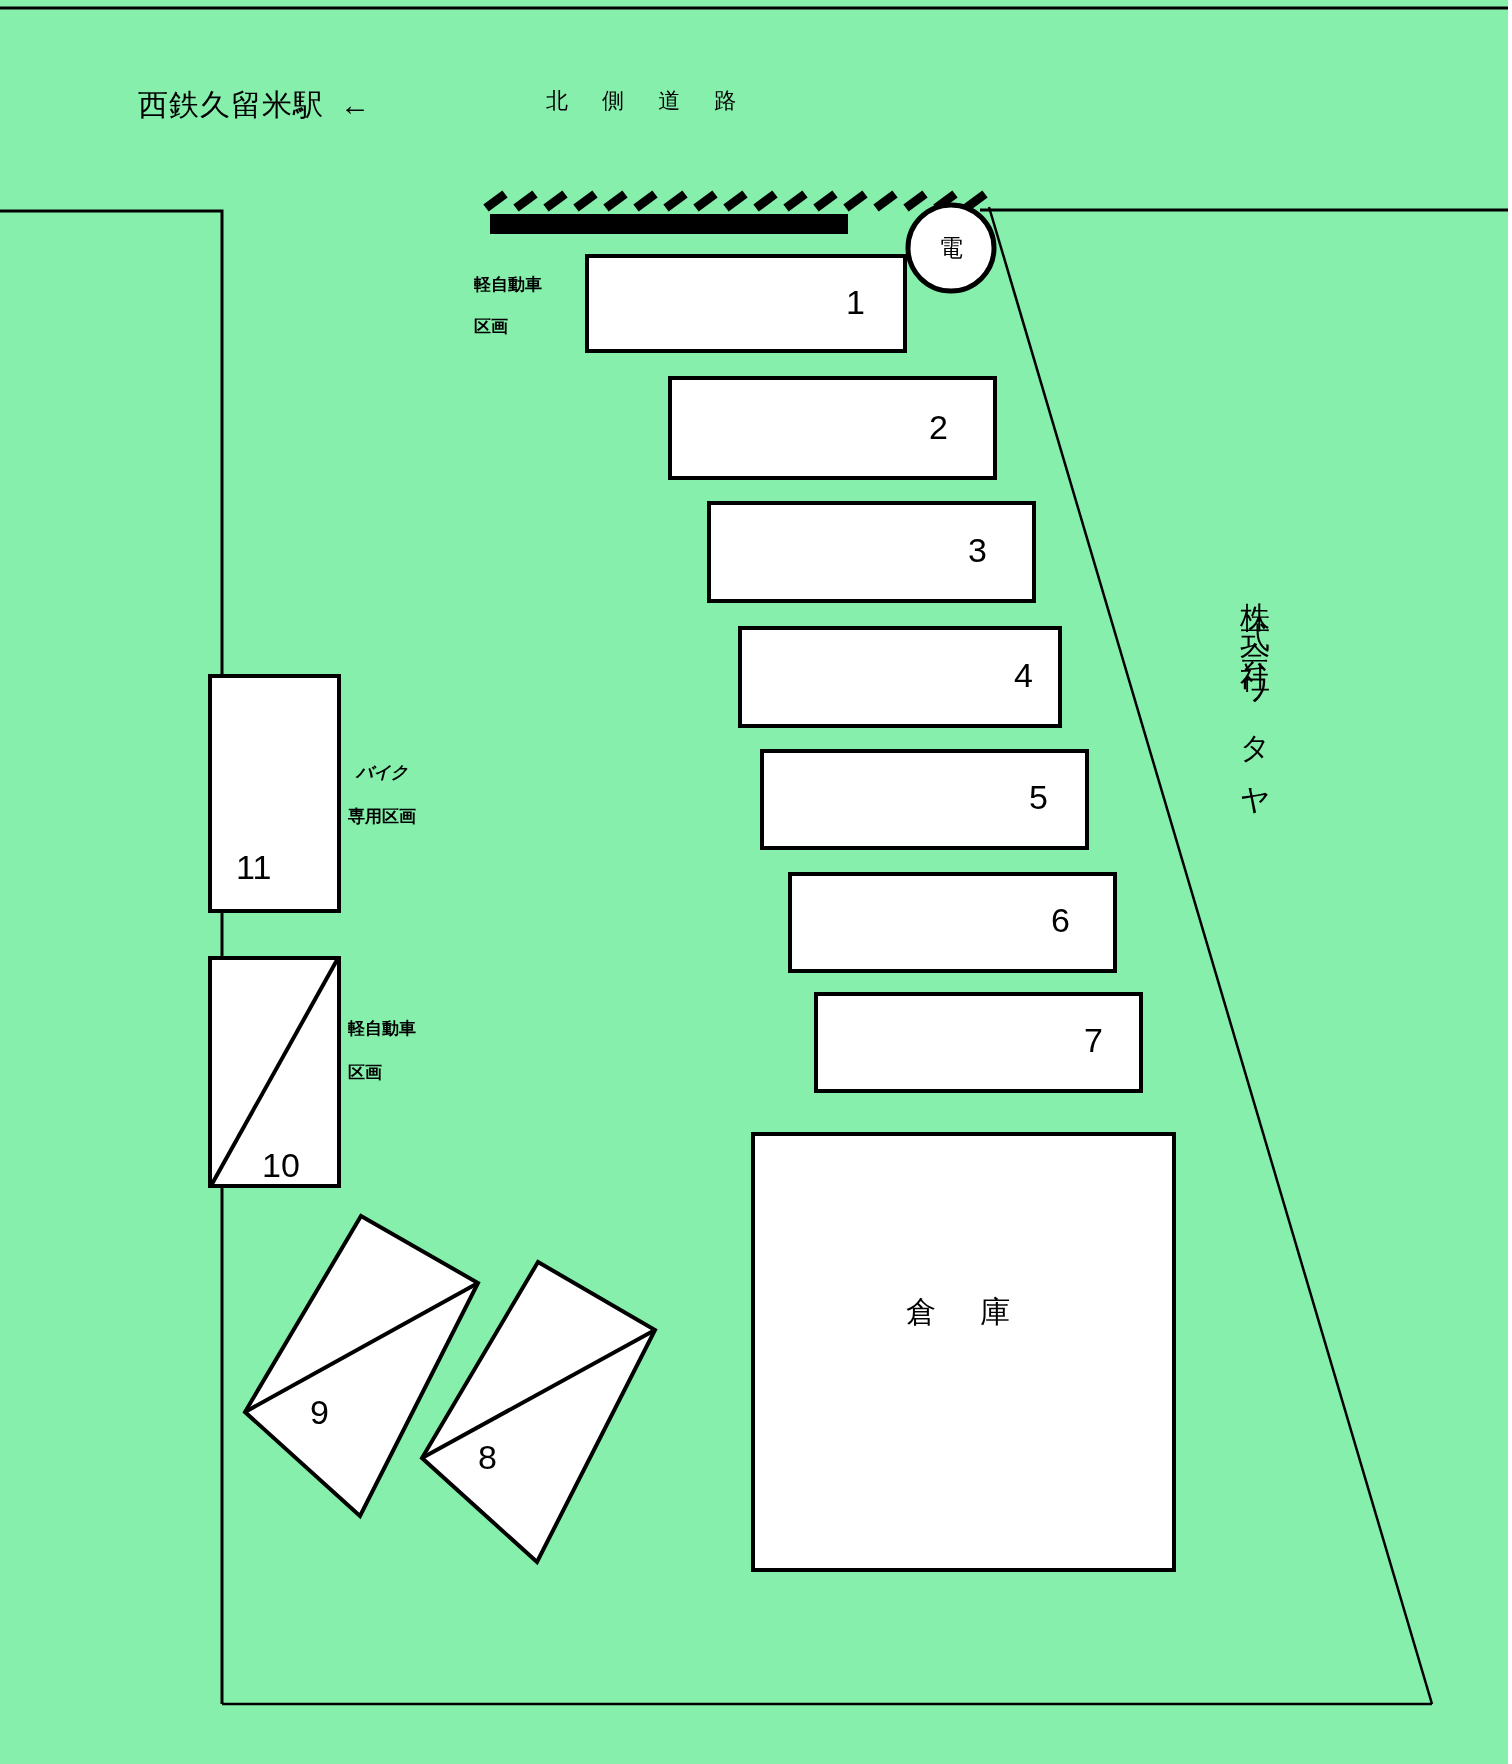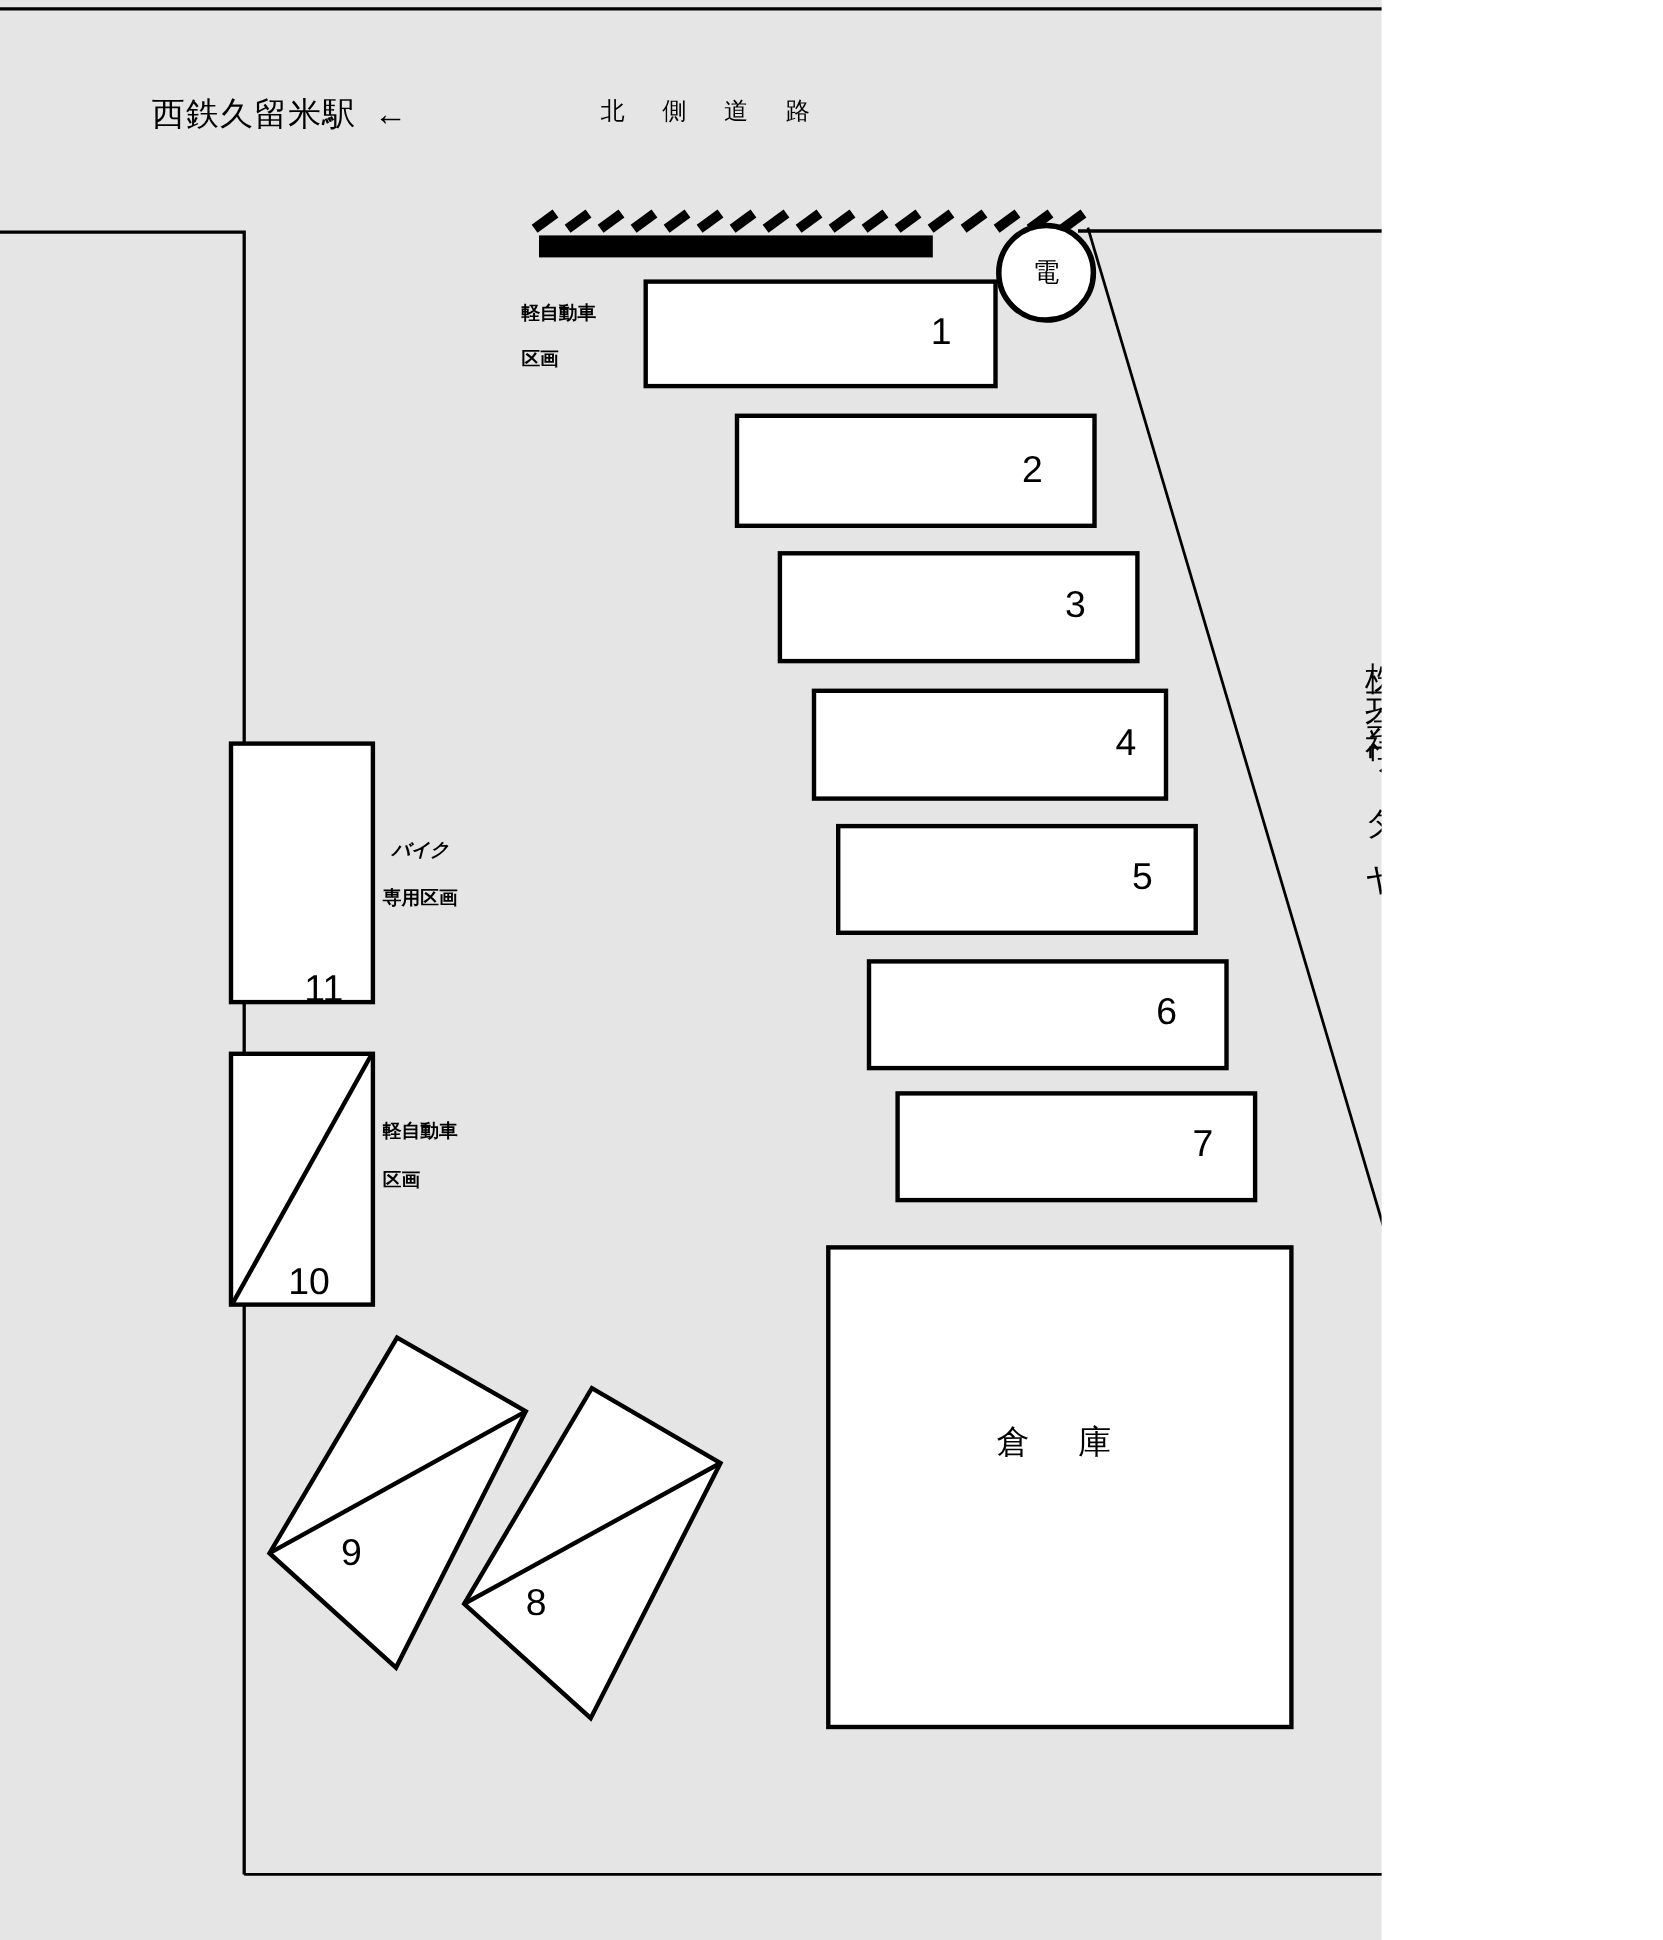--- a/index.html
+++ b/index.html
@@ -6,23 +6,23 @@
     margin: 0;
     padding: 0;
     background: #ffffff;
   }
   body {
     font-family: "Liberation Sans", sans-serif;
     color: #000000;
   }
   #page {
     position: relative;
-    width: 1256px;
+    width: 1508px;
     height: 1764px;
-    background: #e5e5e5;
+    background: #86efac;
     overflow: hidden;
   }
   #map-svg {
     position: absolute;
     left: 0;
     top: 0;
     width: 1512px;
     height: 1764px;
   }
   .txt {
@@ -173,19 +173,19 @@
   <div class="txt stall-num" style="left:1010px; top:903px; width:60px;">6</div>
 
   <div class="txt stall-num" style="left:1043px; top:1023px; width:60px;">7</div>
 
   <div class="txt stall-num angled-num" style="left:478px; top:1440px; width:40px; text-align:left;">8</div>
 
   <div class="txt stall-num angled-num" style="left:310px; top:1395px; width:40px; text-align:left;">9</div>
 
   <div class="txt stall-num" style="left:262px; top:1148px; width:60px; text-align:left;">10</div>
 
-  <div class="txt stall-num" style="left:252px; top:850px; width:60px; text-align:right;margin-top:32px;">11</div>
+  <div class="txt stall-num" style="left:236px; top:850px; width:60px; text-align:left;">11</div>
 
   <div class="txt warehouse-label" style="left:906px; top:1297px;">倉 庫</div>
 
   <div class="vert-company" style="left:1240px; top:578px; height:360px;">株式会社ワタヤ</div>
 
 </div>
 
 </body></html>

